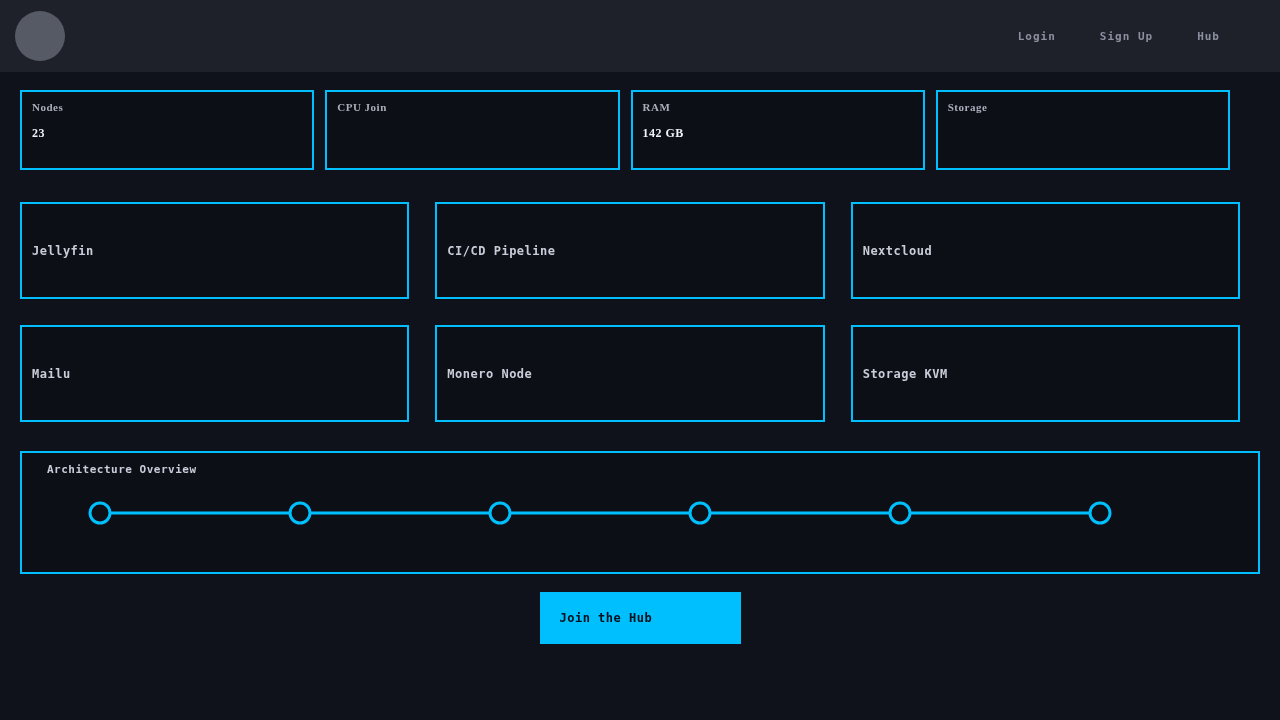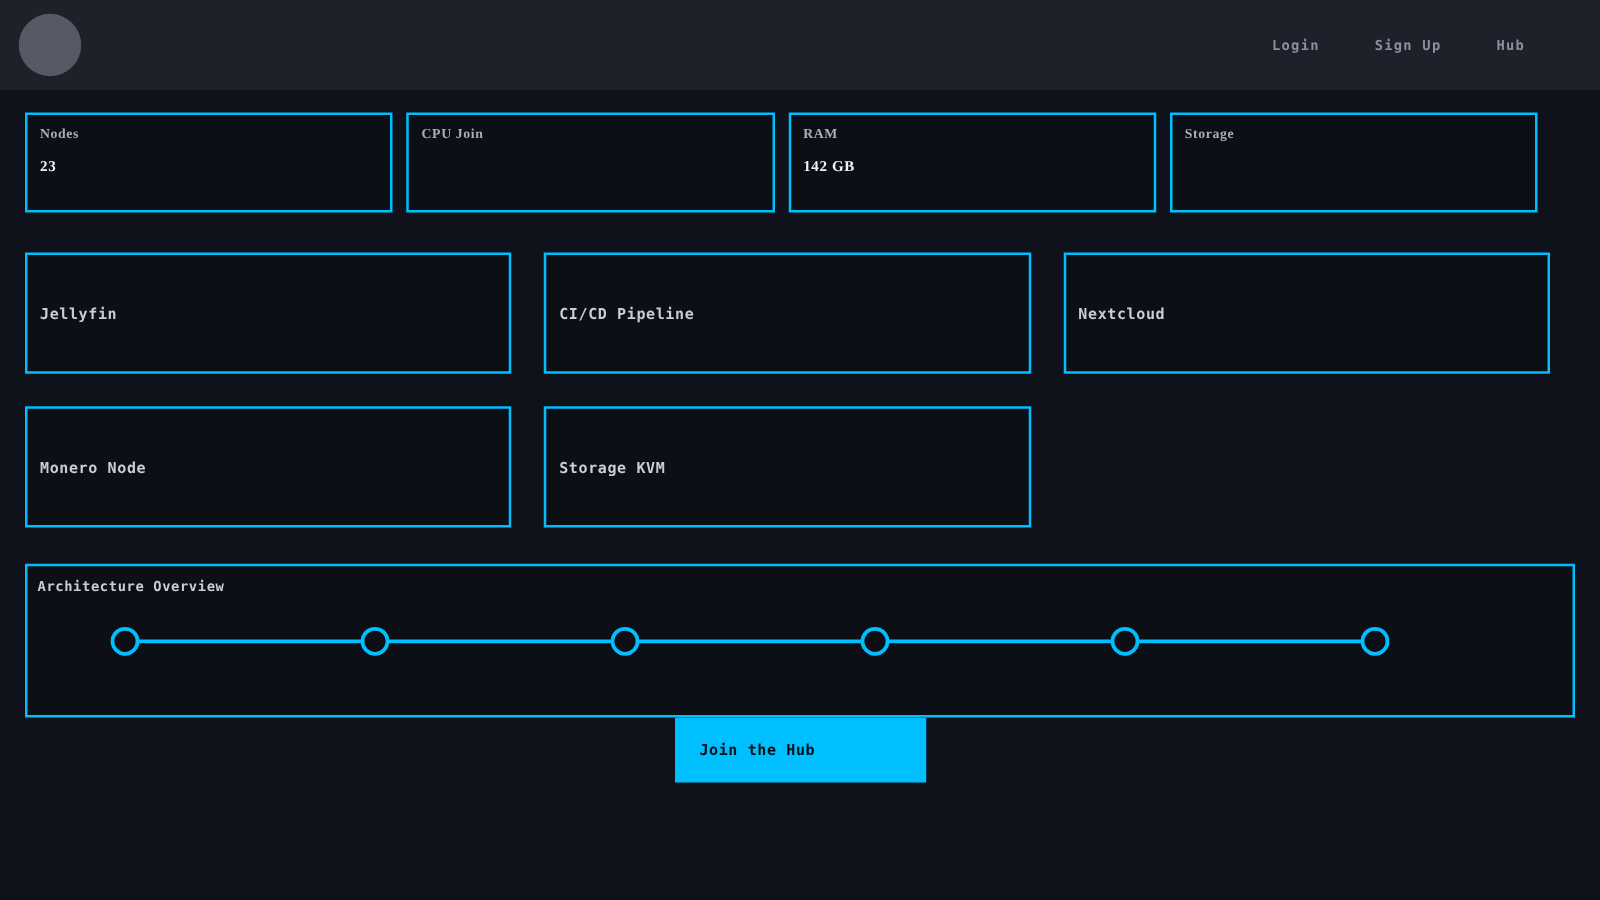--- a/index.html
+++ b/index.html
@@ -86,29 +86,30 @@
   }
   
   .arch-card{
     margin:29px 0 0 20px;
     width:1240px;
     height:123px;
     position:relative;
   }
   .arch-title{
     position:absolute;
-    top:10px;left:8px;
+    top:10px;left:25px;
     color:#c9cdd9;
     font-size:11px;
     letter-spacing:0.5px;
   }
   .arch-svg{position:absolute;inset:0;width:100%;height:100%;}
   
   .cta-row{display:flex;justify-content:center;}
   .cta-button{
+    margin-top:18px;
     width:201px;
     height:52px;
     background:var(--accent);
     border:none;
     color:#04101a;
     font-family:"DejaVu Sans Mono","Liberation Mono",monospace;
     font-weight:bold;
     font-size:12px;
     letter-spacing:0.5px;
     text-align:left;
@@ -156,20 +157,23 @@
   </div>
 
   <div class="card service-card">
     <span class="service-name">CI/CD Pipeline</span>
   </div>
 
   <div class="card service-card">
     <span class="service-name">Nextcloud</span>
   </div>
 
+  <div class="card service-card">
+    <span class="service-name">Mailu</span>
+  </div>
 
   <div class="card service-card">
     <span class="service-name">Monero Node</span>
   </div>
 
   <div class="card service-card">
     <span class="service-name">Storage KVM</span>
   </div>
 </section>
 

